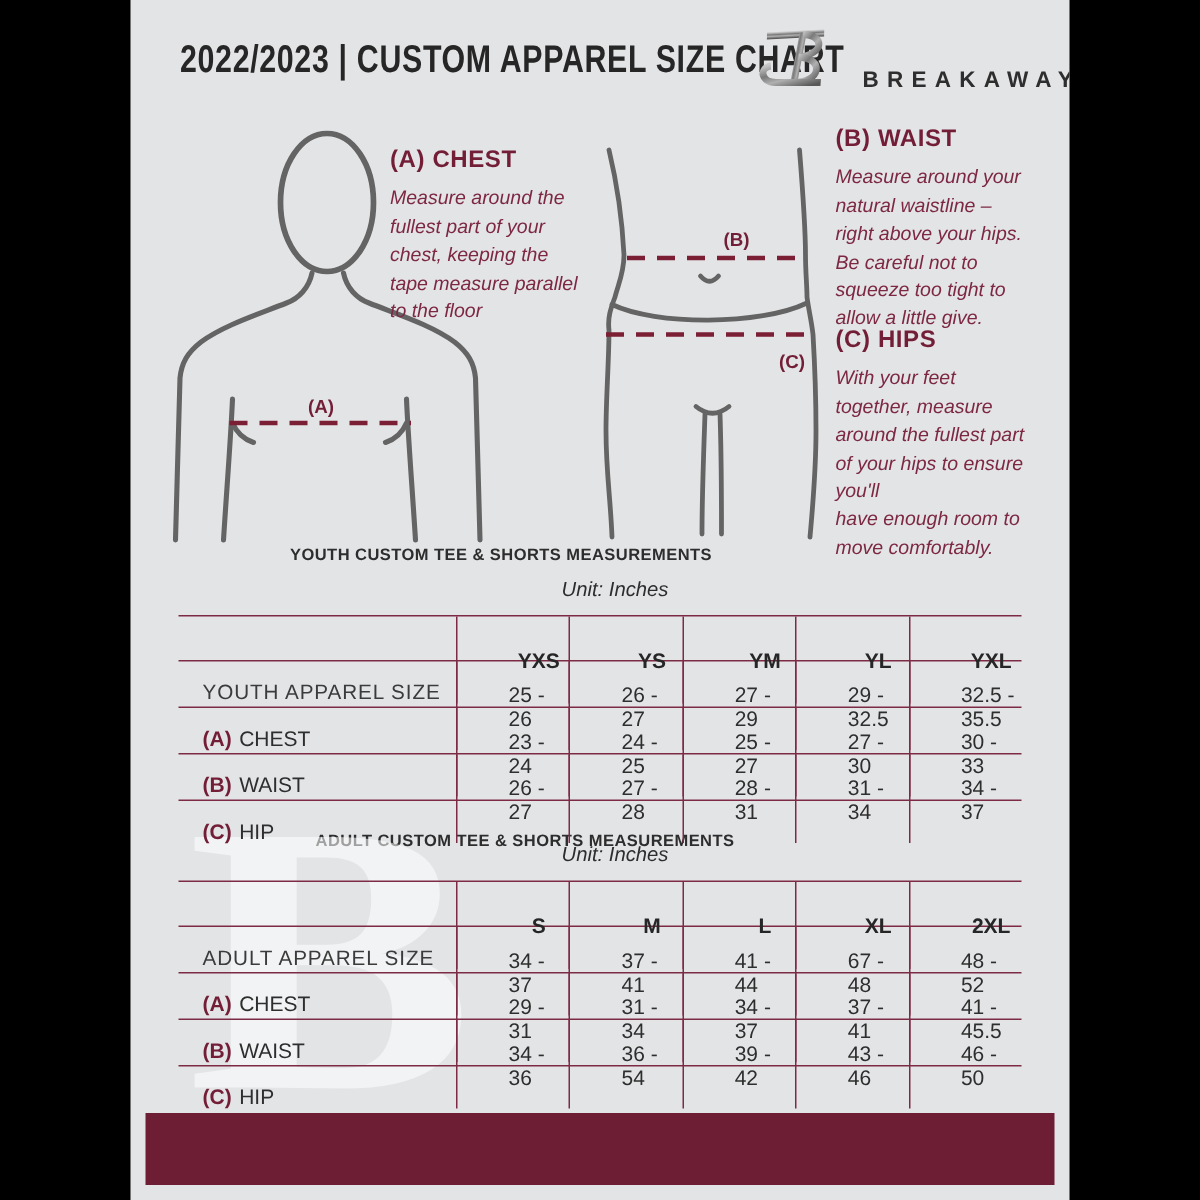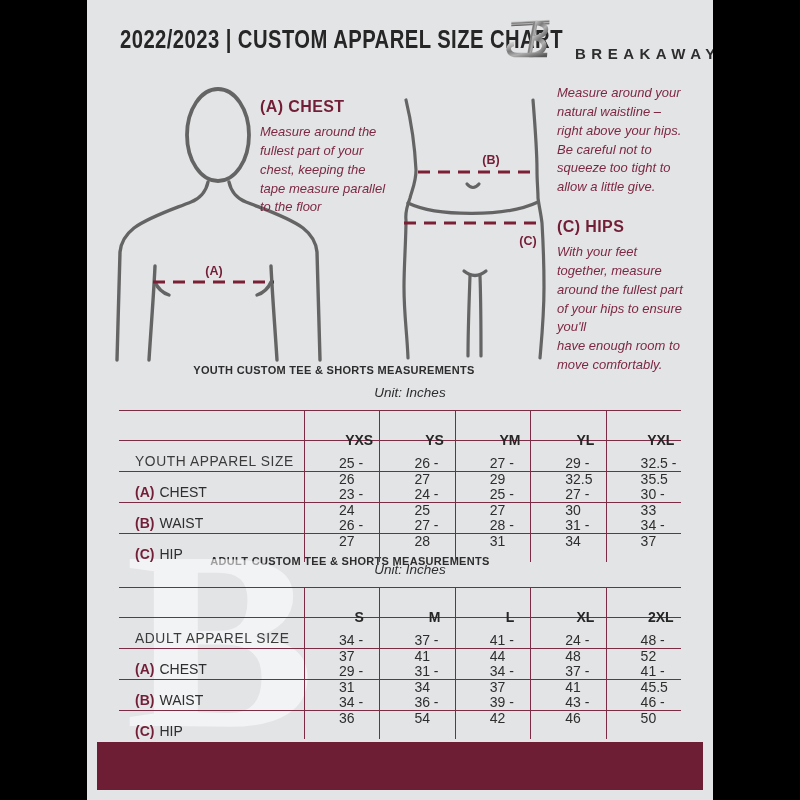--- a/index.html
+++ b/index.html
@@ -109,20 +109,21 @@
 
     <div class="instr instr-a">
       <h3>(A) CHEST</h3>
       <p>Measure around the
 fullest part of your
 chest, keeping the
 tape measure parallel
 to the floor</p>
     </div>
     <div class="instr instr-b">
+      <h3>(B) WAIST</h3>
       <p>Measure around your
 natural waistline –
 right above your hips.
 Be careful not to
 squeeze too tight to
 allow a little give.</p>
     </div>
     <div class="instr instr-c">
       <h3>(C) HIPS</h3>
       <p>With your feet
@@ -192,21 +193,21 @@
         <div class="t-cell">2XL</div>
       </div>
       <div class="t-row">
         <div class="t-cell lbl">
             <span class="pref">(A)</span>
             <span>CHEST</span>
           </div>
         <div class="t-cell">34 - 37</div>
         <div class="t-cell">37 - 41</div>
         <div class="t-cell">41 - 44</div>
-        <div class="t-cell">24 - 48</div>
+        <div class="t-cell">67 - 48</div>
         <div class="t-cell">48 - 52</div>
       </div>
       <div class="t-row">
         <div class="t-cell lbl">
             <span class="pref">(B)</span>
             <span>WAIST</span>
           </div>
         <div class="t-cell">29 - 31</div>
         <div class="t-cell">31 - 34</div>
         <div class="t-cell">34 - 37</div>

